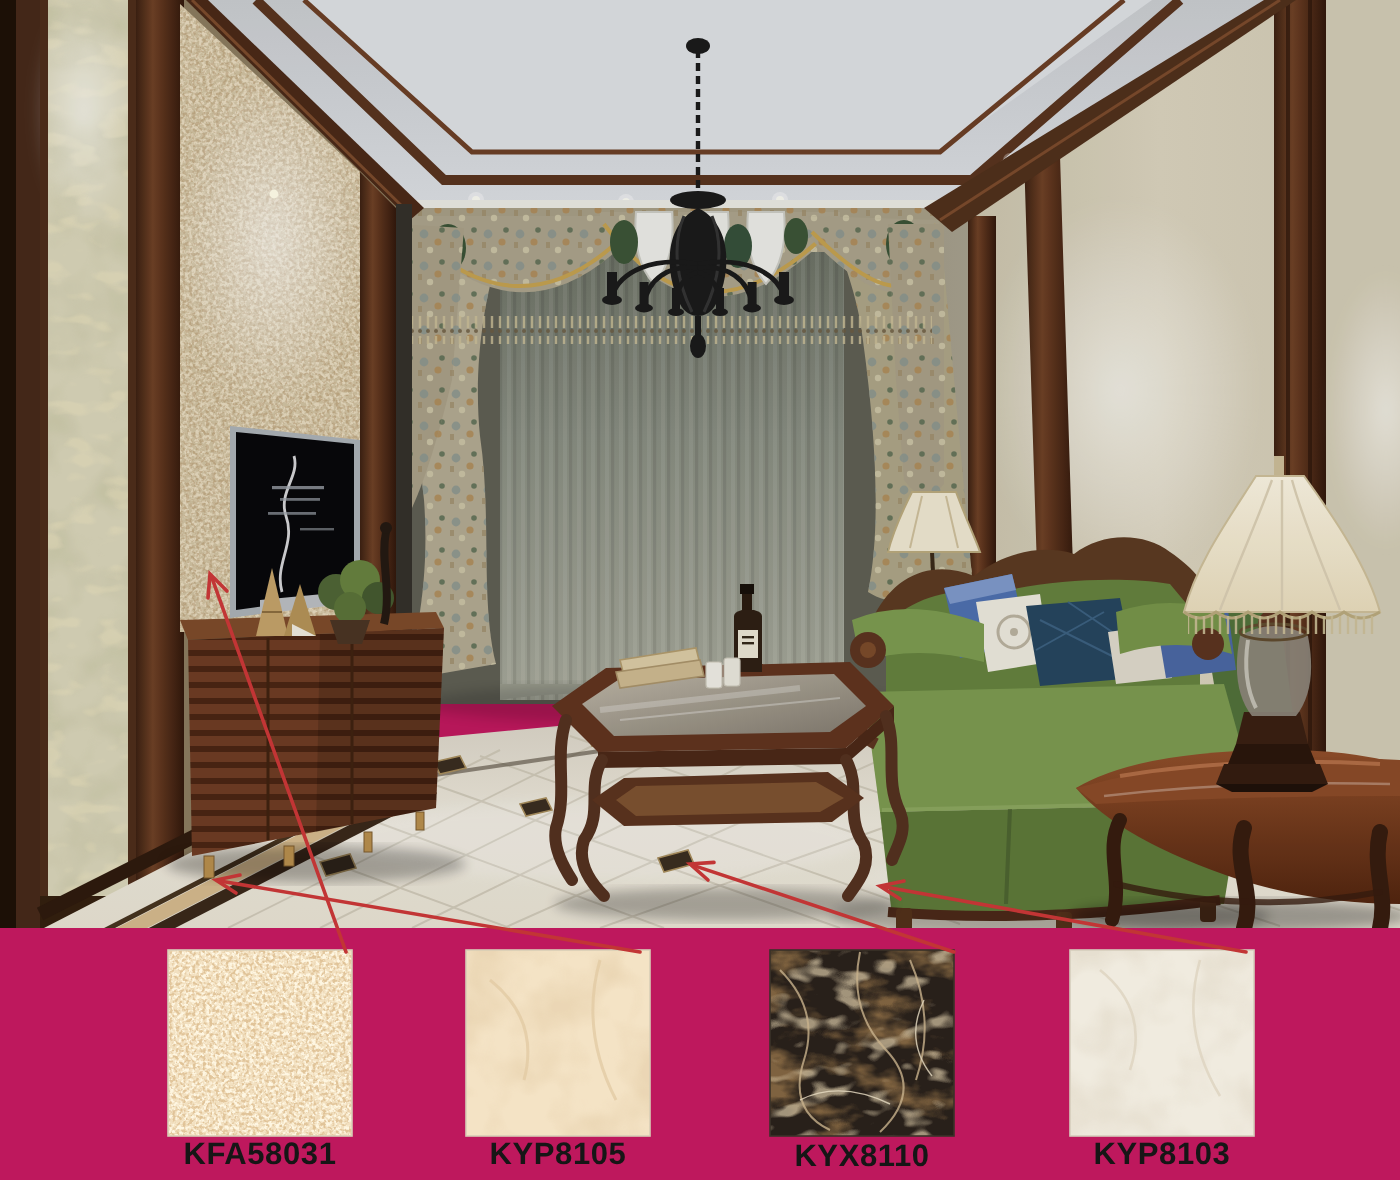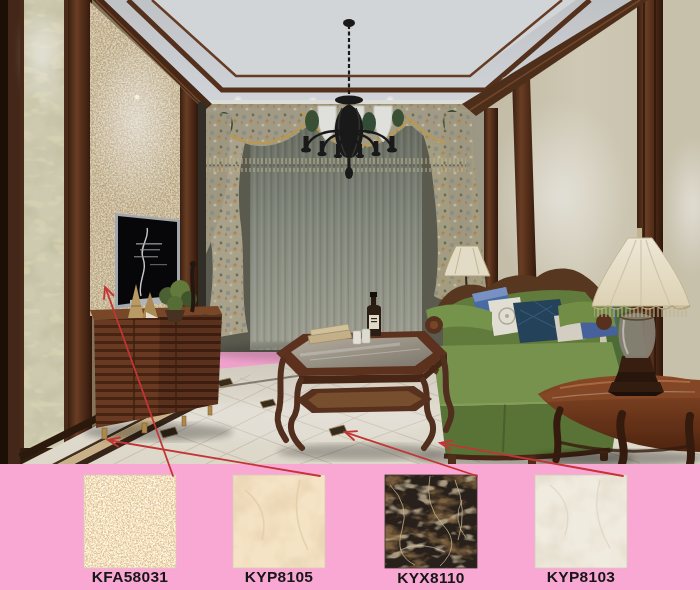--- a/index.html
+++ b/index.html
@@ -1,16 +1,16 @@
 <!DOCTYPE html>
 <html><head>
 <meta charset="utf-8">
 <style>
   html,body{margin:0;padding:0;background:#ffffff;}
-  .canvas{position:relative;width:700px;height:590px;background:#f9a8d4;overflow:hidden;
+  .canvas{position:relative;width:700px;height:590px;background:#be185d;overflow:hidden;
           font-family:"Liberation Sans",sans-serif;text-decoration:underline;}
   svg{display:block}
   .swlabel{font-family:"Liberation Sans",sans-serif;font-weight:bold;font-size:15.5px;letter-spacing:.3px;}
 </style>
 </head>
 <body>
 
 <div class="canvas">
 <svg width="700" height="590" viewBox="0 0 700 590">
 <defs>

